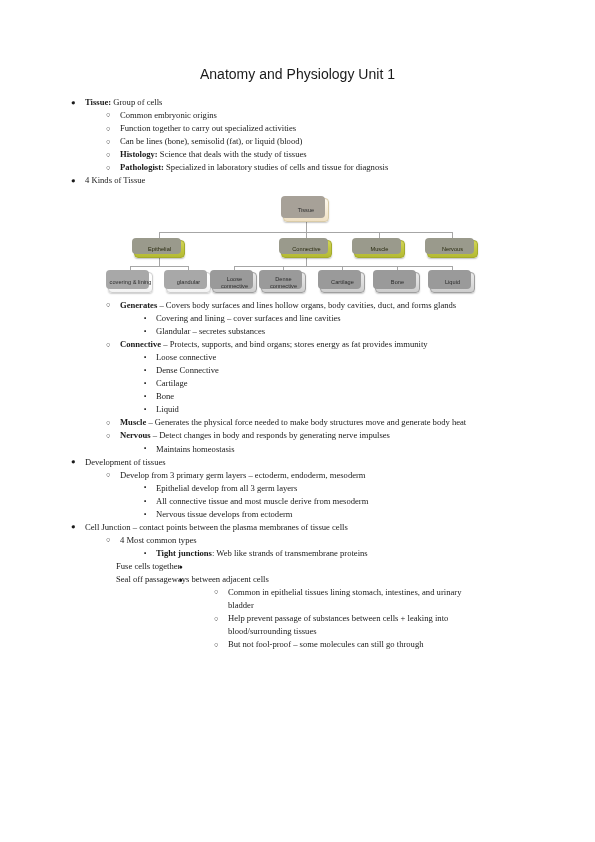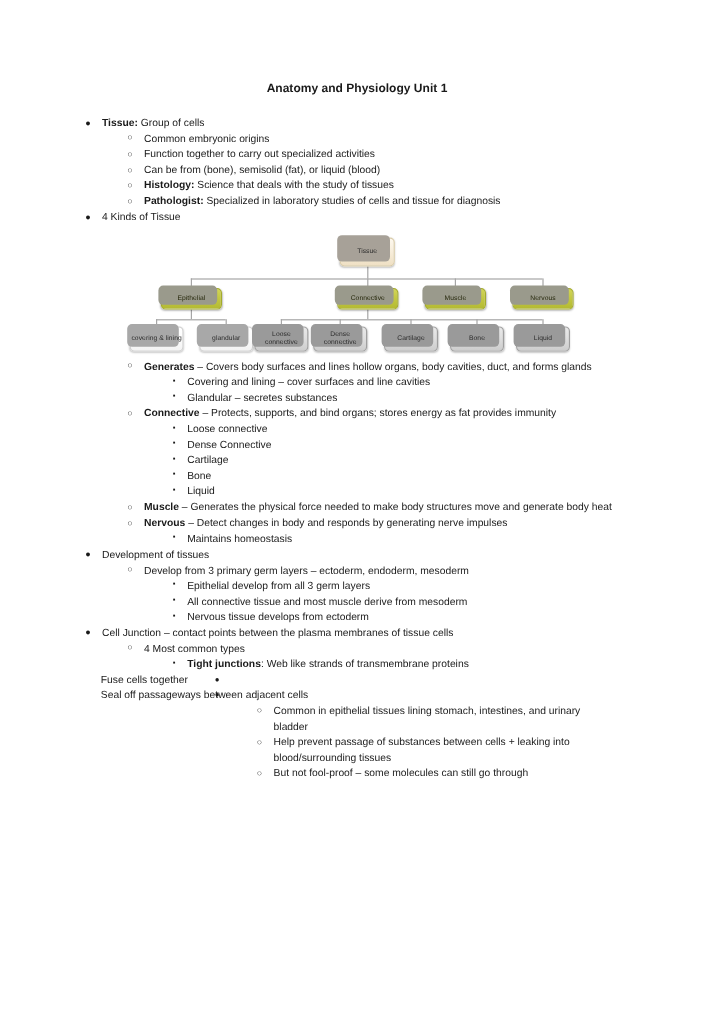--- a/index.html
+++ b/index.html
@@ -23,22 +23,22 @@
     background: #fff;
   }
   .title-block {
     position: absolute;
     left: 0;
     top: 68px;
     width: 595px;
     text-align: center;
   }
   .title-line {
-    font-size: 10px;
-    font-weight: bold;
+    font-size: 14px;
+    font-weight: normal;
     line-height: 13.2px;
     letter-spacing: 0.02px;
   }
 
   
   .outline {
     position: absolute;
     left: 0;
     top: 96px;
     width: 595px;
@@ -50,31 +50,32 @@
     color: #1a1a1a;
   }
   .row .bul {
     position: absolute;
     font-size: 8.6px;
     line-height: 13.05px;
     color: #1a1a1a;
   }
   .row .txt {
     display: block;
+    font-family: Liberation Serif, serif;
   }
   b { font-weight: bold; }
 
   
   .l1 { padding-left: 85px; padding-right: 60px; }
   .l1 .bul { left: 71px; top: -0.4px; font-size: 7.6px; }
   .l2 { padding-left: 120px; padding-right: 62px; }
   .l2 .bul { left: 106px; top: -0.6px; font-size: 7.4px; }
   .l3 { padding-left: 156px; }
   .l3 .bul { left: 144px; top: -1.2px; font-size: 6.4px; }
-  .l4 { padding-left: 84px; padding-right: 62px; }
+  .l4 { padding-left: 116px; padding-right: 62px; }
   .l4 .bul { left: 179px; top: -0.4px; font-size: 6.6px; }
   .l5 { padding-left: 228px; padding-right: 110px; }
   .l5 .bul { left: 214px; top: -0.6px; font-size: 7.4px; }
 
   
   .diagram {
     position: absolute;
     left: 130px;
     top: 192px;
     width: 352px;
@@ -157,21 +158,21 @@
       <div class="row l2">
         <span class="bul">○</span>
         <span class="txt">Common embryonic origins</span>
       </div>
       <div class="row l2">
         <span class="bul">○</span>
         <span class="txt">Function together to carry out specialized activities</span>
       </div>
       <div class="row l2">
         <span class="bul">○</span>
-        <span class="txt">Can be from (bone), semisolid (fat), or liquid (blood)</span>
+        <span class="txt">Can be lines (bone), semisolid (fat), or liquid (blood)</span>
       </div>
       <div class="row l2">
         <span class="bul">○</span>
         <span class="txt"><b>Histology:</b> Science that deals with the study of tissues</span>
       </div>
       <div class="row l2">
         <span class="bul">○</span>
         <span class="txt"><b>Pathologist:</b> Specialized in laboratory studies of cells and tissue for diagnosis</span>
       </div>
       <div class="row l1">

